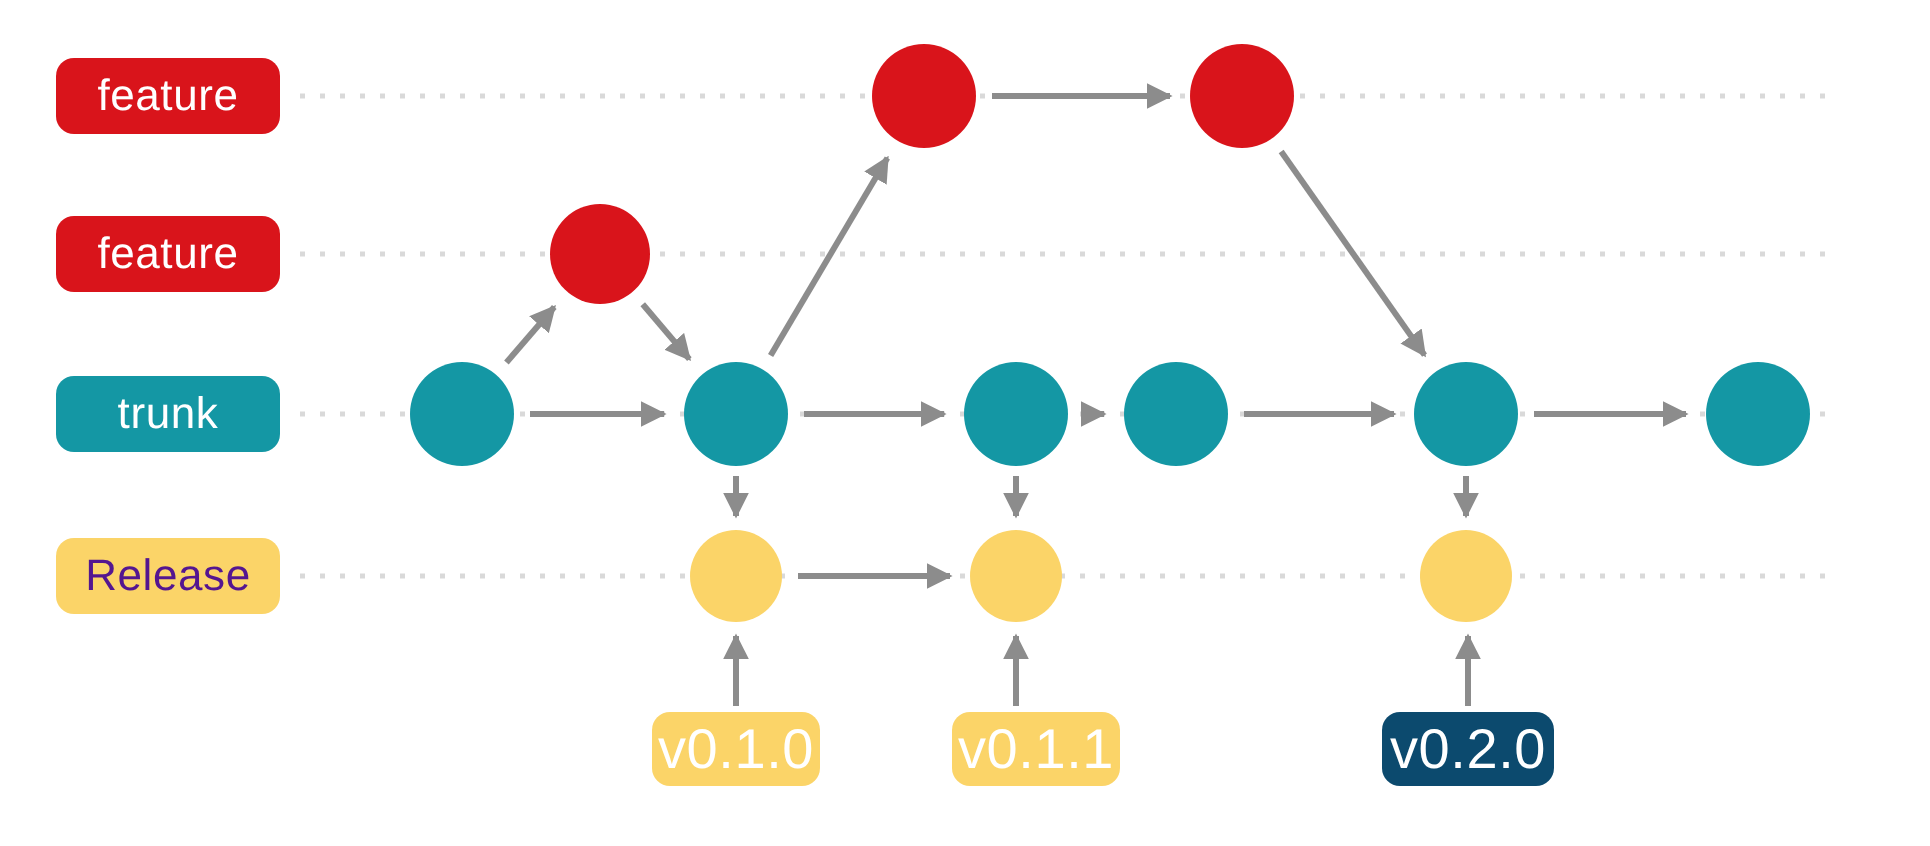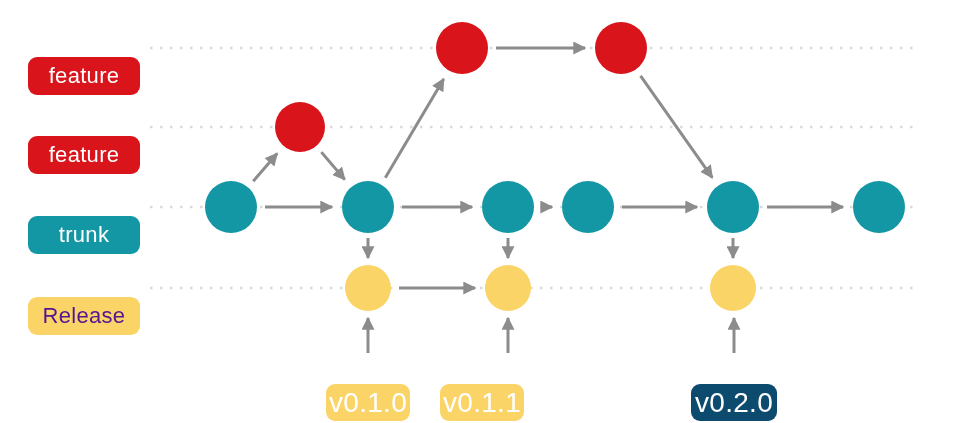--- a/index.html
+++ b/index.html
@@ -16,21 +16,20 @@
     position: absolute;
     display: flex;
     align-items: center;
     justify-content: center;
     border-radius: 9px;
     font-size: 22px;
     font-weight: 500;
     letter-spacing: 0.3px;
     box-sizing: border-box;
     user-select: none;
-    margin-top: 28px;
   }
   .tag-pill {
     font-size: 28px;
     border-radius: 9px;
   }
 </style>
 </head>
 <body>
 
 <div class="stage">
@@ -74,15 +73,15 @@
       <circle cx="508" cy="288" r="23" fill="#FBD468"></circle>
       <circle cx="733" cy="288" r="23" fill="#FBD468"></circle>
     </svg>
 
   <div class="pill" style="left: 28px; top: 29px; width: 112px; height: 38px; background: rgb(217, 20, 27); color: rgb(255, 255, 255);">feature</div>
   <div class="pill" style="left: 28px; top: 108px; width: 112px; height: 38px; background: rgb(217, 20, 27); color: rgb(255, 255, 255);">feature</div>
   <div class="pill" style="left: 28px; top: 269px; width: 112px; height: 38px; background: rgb(251, 212, 104); color: rgb(84, 22, 144);">Release</div>
   <div class="pill" style="left: 28px; top: 188px; width: 112px; height: 38px; background: rgb(20, 151, 164); color: rgb(255, 255, 255);">trunk</div>
 
   <div class="pill tag-pill" style="left: 326px; top: 356px; width: 84px; height: 37px; background: rgb(251, 212, 104); color: rgb(255, 255, 255);">v0.1.0</div>
-  <div class="pill tag-pill" style="left: 440px; top: 356px; width: 84px; height: 37px; background: rgb(251, 212, 104); color: rgb(255, 255, 255);">v0.1.1</div>
+  <div class="pill tag-pill" style="left: 476px; top: 356px; width: 84px; height: 37px; background: rgb(251, 212, 104); color: rgb(255, 255, 255);">v0.1.1</div>
   <div class="pill tag-pill" style="left: 691px; top: 356px; width: 86px; height: 37px; background: #0c4a6e; color: rgb(255, 255, 255); text-align: right;">v0.2.0</div>
 </div>
 
 </body></html>

